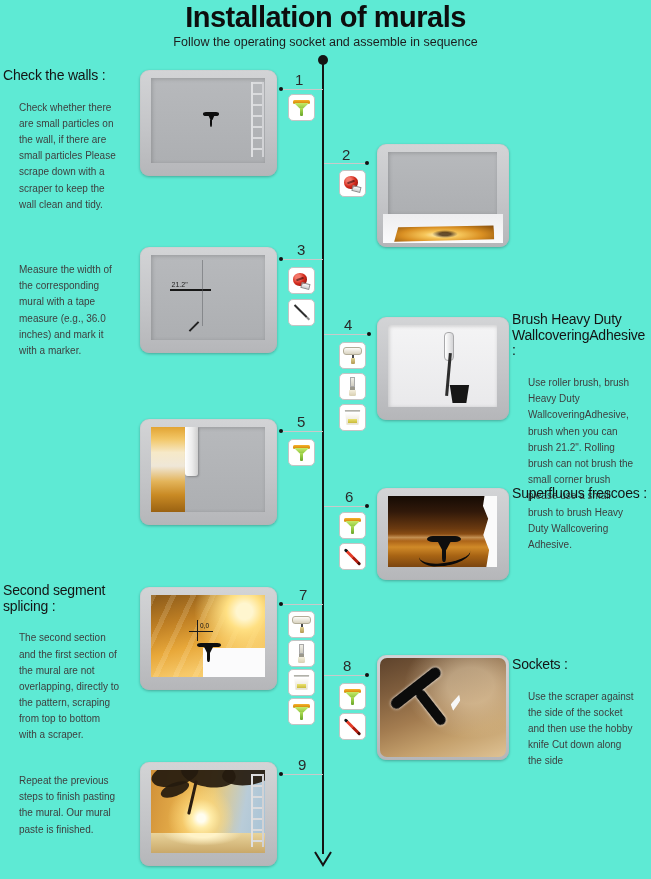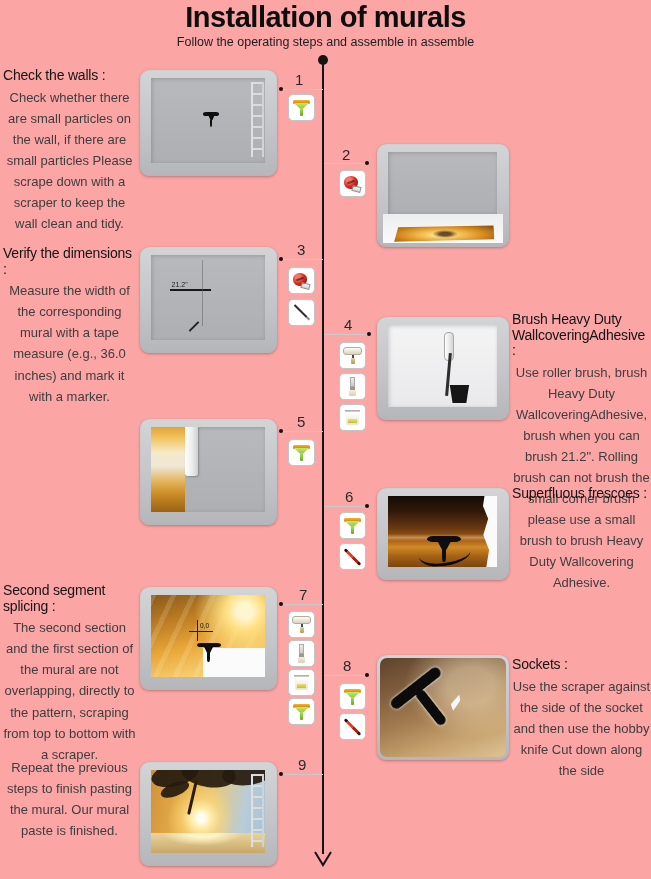--- a/index.html
+++ b/index.html
@@ -1,37 +1,37 @@
 <!DOCTYPE html>
 <html><head>
 <meta charset="utf-8">
 <style>
   html,body{margin:0;padding:0;background:#fff;}
-  #canvas{position:relative;width:651px;height:879px;background:#fca5a5;overflow:hidden;
+  #canvas{position:relative;width:651px;height:879px;background:#5eead4;overflow:hidden;
           font-family:"Liberation Sans",sans-serif;}
 
   
   .title{position:absolute;top:1px;left:0;right:0;text-align:center;
          font-size:29px;font-weight:700;color:#0d0d0d;letter-spacing:-0.5px;}
   .subtitle{position:absolute;top:35px;left:0;right:0;text-align:center;
             font-size:12.5px;color:#1d1d1d;}
 
   
   .tl-line{position:absolute;left:322px;top:60px;width:2px;height:794px;background:#141414;}
   .tl-dot{position:absolute;left:318px;top:55px;width:10px;height:10px;border-radius:50%;background:#141414;}
   .tl-arrow{position:absolute;left:313px;top:850px;}
   .num{position:absolute;font-size:15px;color:#2a2a2a;}
   .conn{position:absolute;height:1px;background:#c9c9c9;}
   .conn-dot{position:absolute;width:4px;height:4px;border-radius:50%;background:#111;}
 
   
   .tb{position:absolute;width:133px;}
   .tb.right{width:139px;}
   .tb h3{margin:0 0 3px;font-size:14px;font-weight:400;color:#141414;line-height:1.12;letter-spacing:-0.2px;}
-  .tb p{margin:0;font-size:13px;color:#3e3e3e;line-height:1.62;text-align:center;}
+  .tb p{margin:16px;font-size:10px;color:#3e3e3e;line-height:1.62;}
 
   
   .icon-box{position:absolute;width:27px;height:27px;border:1px solid #c4c4c4;border-radius:5px;
             background:#fff;display:flex;align-items:center;justify-content:center;box-sizing:border-box;}
   .g-squeegee{position:relative;width:17px;height:16px;}
   .sq-bar{position:absolute;left:0;top:0;width:17px;height:4px;background:linear-gradient(#f5b32a,#d07f04);border-radius:1.5px;}
   .sq-blade{position:absolute;left:0;top:3.5px;width:17px;height:5.5px;background:linear-gradient(#c6e96a,#8cc63e);
             clip-path:polygon(6% 0,94% 0,60% 100%,40% 100%);}
   .sq-stem{position:absolute;left:7px;top:8.5px;width:3.2px;height:7.5px;background:linear-gradient(#aede52,#69a52a);border-radius:0 0 1px 1px;}
   .g-tape{position:relative;width:17px;height:15px;}
@@ -141,21 +141,21 @@
         linear-gradient(180deg,#e9d49c,#c9a869);}
   .palm{position:absolute;background:rgba(36,26,14,.92);border-radius:50%;}
   .trunk9{position:absolute;left:35%;top:12%;width:3px;height:42%;background:#2a1d10;border-radius:2px;transform:rotate(13deg);}
 </style>
 </head>
 <body>
 
 <div id="canvas">
 
   <div class="title">Installation of murals</div>
-  <div class="subtitle">Follow the operating steps and assemble in assemble</div>
+  <div class="subtitle">Follow the operating socket and assemble in sequence</div>
 
   <div class="tl-dot"></div>
   <div class="tl-line"></div>
   <svg class="tl-arrow" width="20" height="17">
     <polyline points="2,2 10,15 18,2" fill="none" stroke="#141414" stroke-width="2"></polyline>
   </svg>
 
   <div class="num" style="left:295px;top:71px">1</div>
   <div class="conn" style="left:283px;top:89px;width:40px"></div>
   <div class="conn-dot" style="left:279px;top:87px"></div>
@@ -190,21 +190,20 @@
 
   <div class="num" style="left:298px;top:756px">9</div>
   <div class="conn" style="left:283px;top:774px;width:40px"></div>
   <div class="conn-dot" style="left:279px;top:772px"></div>
 
   <div class="tb" style="left:3px;top:68px">
     <h3>Check the walls :</h3>
     <p>Check whether there are small particles on the wall, if there are small particles Please scrape down with a scraper to keep the wall clean and tidy.</p>
   </div>
   <div class="tb" style="left:3px;top:246px">
-    <h3>Verify the dimensions :</h3>
     <p>Measure the width of the corresponding mural with a tape measure (e.g., 36.0 inches) and mark it with a marker.</p>
   </div>
   <div class="tb right" style="left:512px;top:312px">
     <h3>Brush Heavy Duty WallcoveringAdhesive :</h3>
     <p>Use roller brush, brush Heavy Duty WallcoveringAdhesive, brush when you can brush 21.2". Rolling brush can not brush the small corner brush please use a small brush to brush Heavy Duty Wallcovering Adhesive.</p>
   </div>
   <div class="tb right" style="left:512px;top:486px">
     <h3>Superfluous frescoes :</h3>
   </div>
   <div class="tb" style="left:3px;top:583px">

